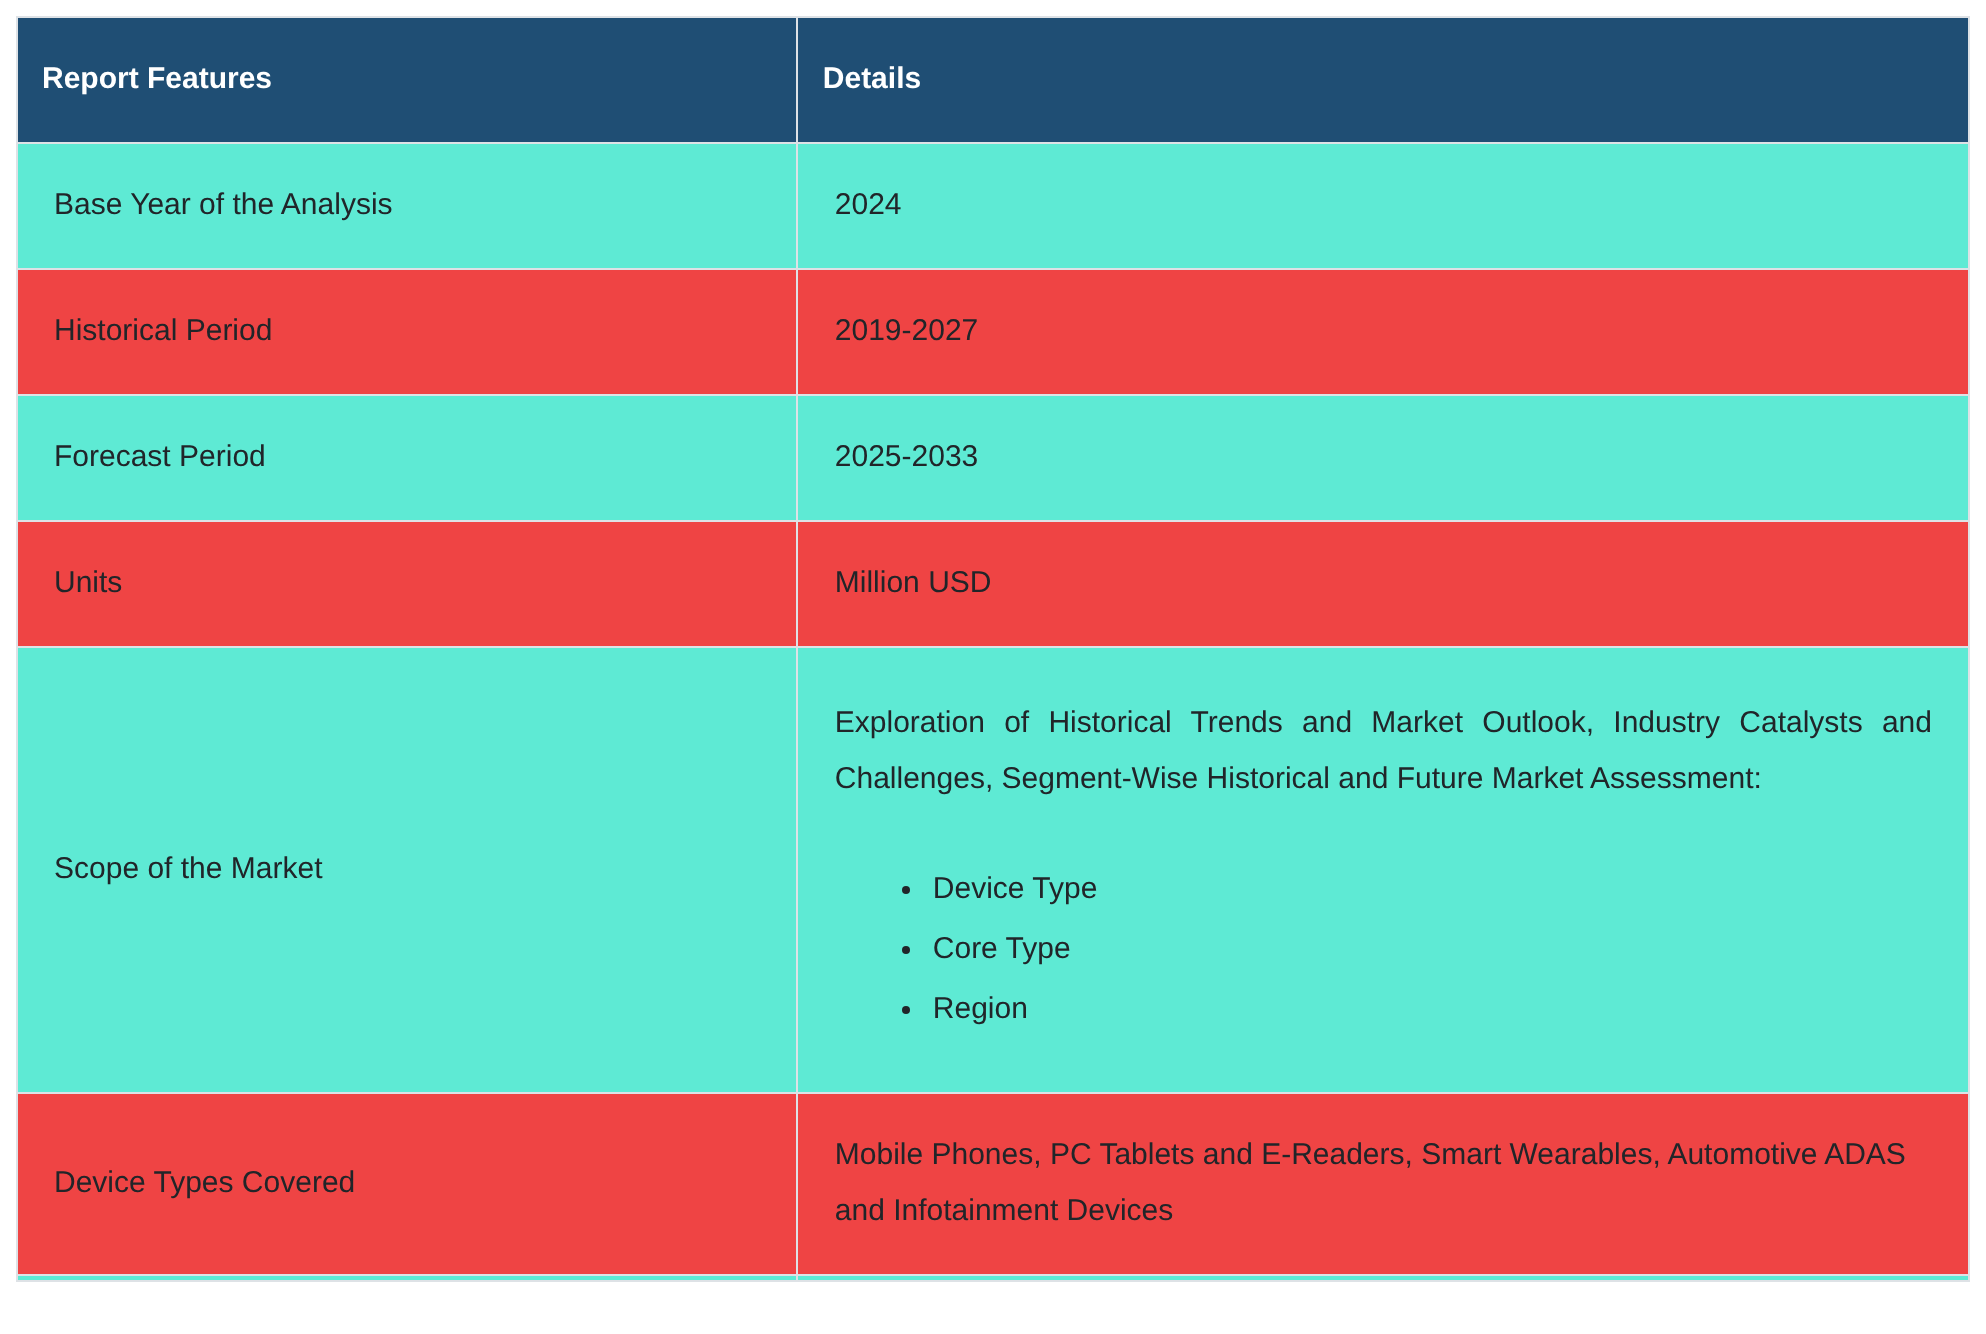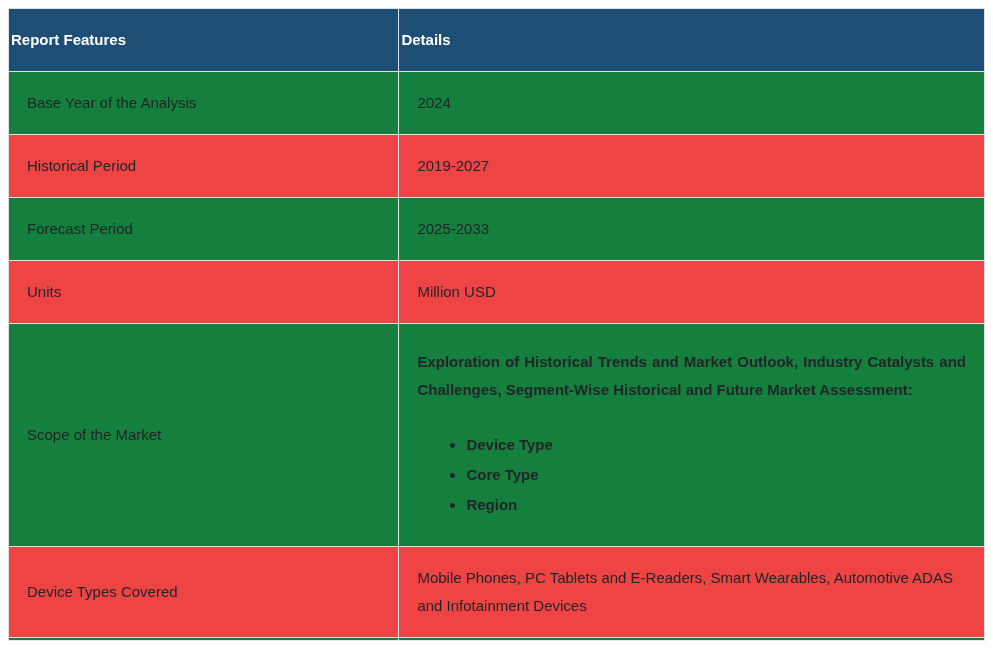--- a/index.html
+++ b/index.html
@@ -26,33 +26,33 @@
   th, td {
     border: 1px solid #dee2e6;
     font-size: 15px;
     vertical-align: middle;
     text-align: left;
   }
   th {
     background: #1F4E74;
     color: #ffffff;
     font-weight: bold;
-    padding: 17px 2px;
+    padding: 17px 12px;
     line-height: 28px;
     margin-top: 40px;
   }
   td {
     color: #212529;
     padding: 17px 18px;
     line-height: 28px;
-    background: #15803d;
+    background: #5eead4;
   }
   tr.alt td { background: #ef4444; }
 
-  td.scope-cell { padding-top: 24px; padding-bottom: 20px; font-weight: bold; }
+  td.scope-cell { padding-top: 24px; padding-bottom: 20px; }
   .scope-paragraph {
     margin: 0;
     text-align: justify;
   }
   .scope-bullets {
     margin: 26px 0 6px 0;
     padding-left: 49px;
     list-style-type: disc;
   }
   .scope-bullets li {

